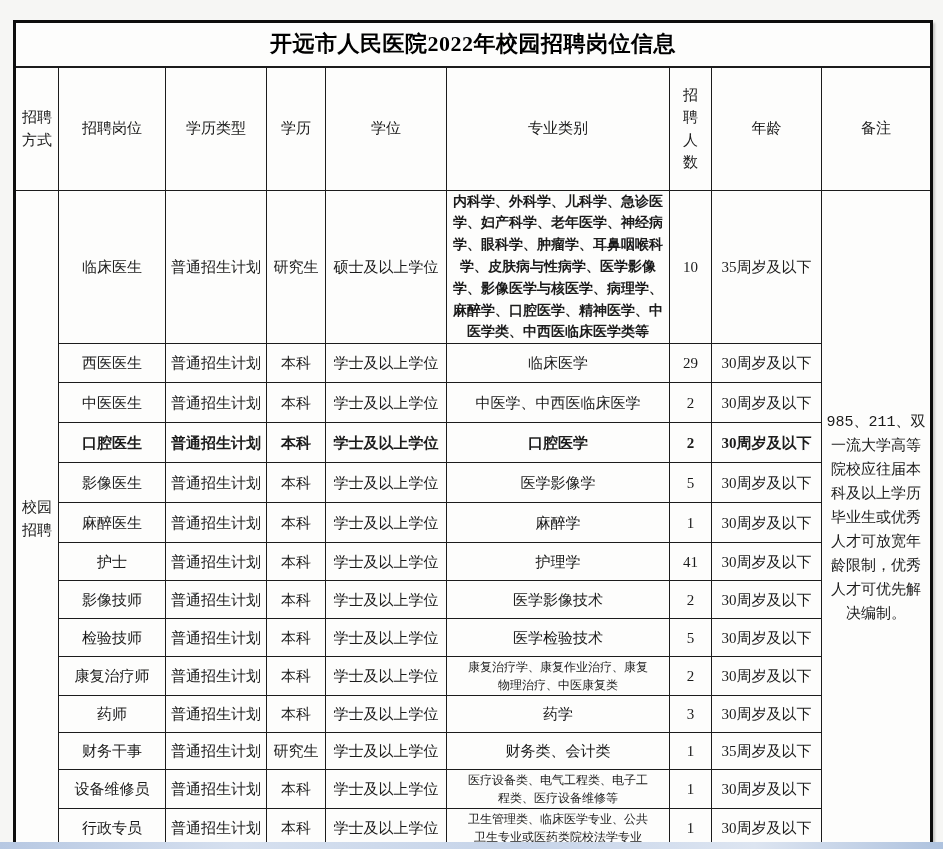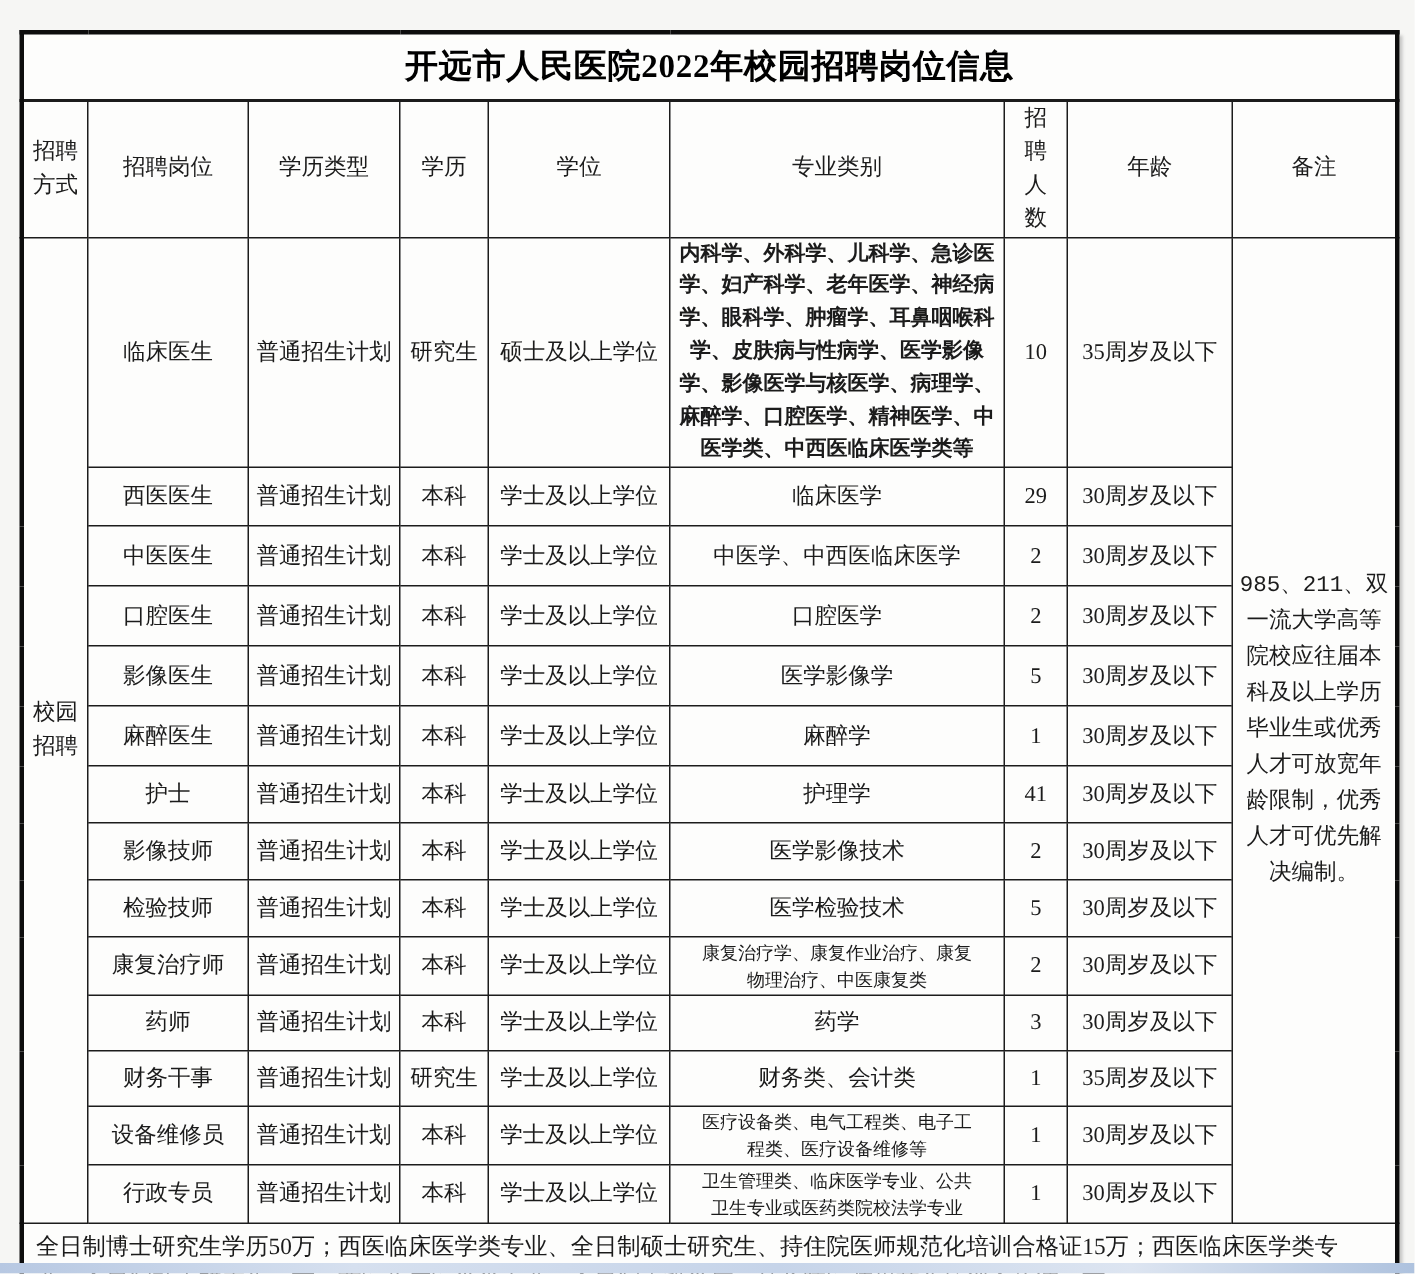--- a/index.html
+++ b/index.html
@@ -34,21 +34,21 @@
   .col-remark{width:110px;}
 
   .title-cell{
     font-size:22px;font-weight:bold;letter-spacing:.5px;color:#000;
     border-bottom-width:2px;
   }
   .hdr td{font-size:15px;}
   .majors-xl{font-size:14px;line-height:1.56;padding:0 6px;font-weight:bold;}
   .majors-sm{font-size:12px;line-height:1.5;padding:1px 18px;}
   .remark-cell{font-size:15px;line-height:1.6;padding:2px 4px;font-family:Liberation Mono, monospace;}
-  .type-cell{padding:0 6px;line-height:1.5;}
+  .type-cell{padding:16px 6px;line-height:1.5;}
   .footer-cell{
     text-align:left;font-size:15.5px;line-height:1.5;
     padding:4px 8px 6px 8px;vertical-align:top;word-break:break-all;
   }
   .bottom-bar{
     position:absolute;left:0;bottom:0;width:943px;height:7px;
     background:linear-gradient(90deg,#b7c8e2 0%,#d6e0ef 25%,#c6d4e9 55%,#dde5f1 80%,#aec2de 100%);
   }
 </style>
 </head>
@@ -110,21 +110,21 @@
   <tr style="height:40px;">
     <td>中医医生</td>
     <td>普通招生计划</td>
     <td>本科</td>
     <td>学士及以上学位</td>
     <td>中医学、中西医临床医学</td>
     <td>2</td>
     <td>30周岁及以下</td>
   </tr>
 
-  <tr style="height:40px;">
+  <tr style="height:40px;font-weight:bold;">
     <td>口腔医生</td>
     <td>普通招生计划</td>
     <td>本科</td>
     <td>学士及以上学位</td>
     <td>口腔医学</td>
     <td>2</td>
     <td>30周岁及以下</td>
   </tr>
 
   <tr style="height:40px;">

